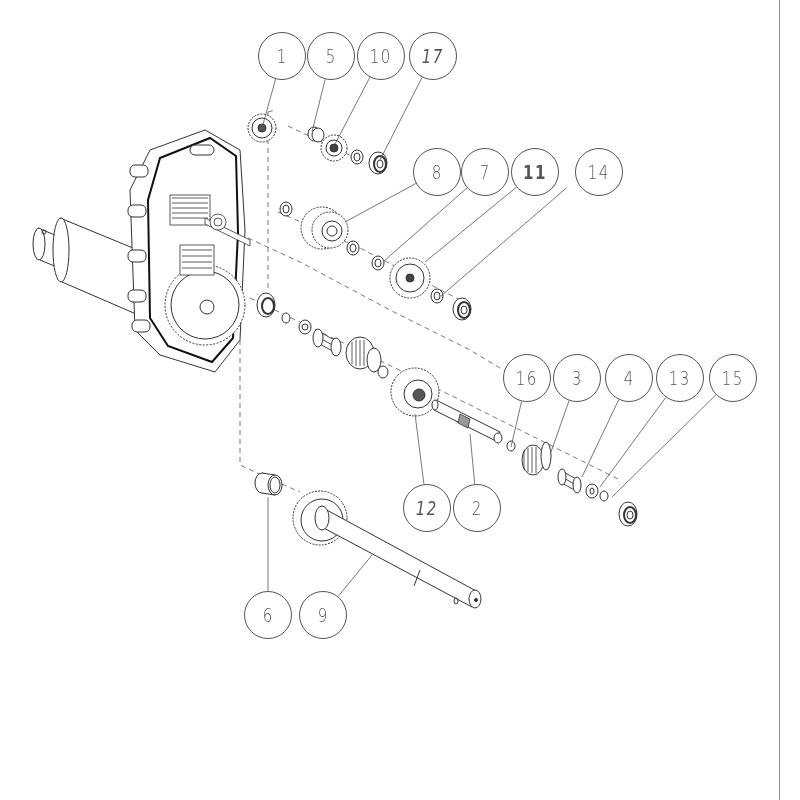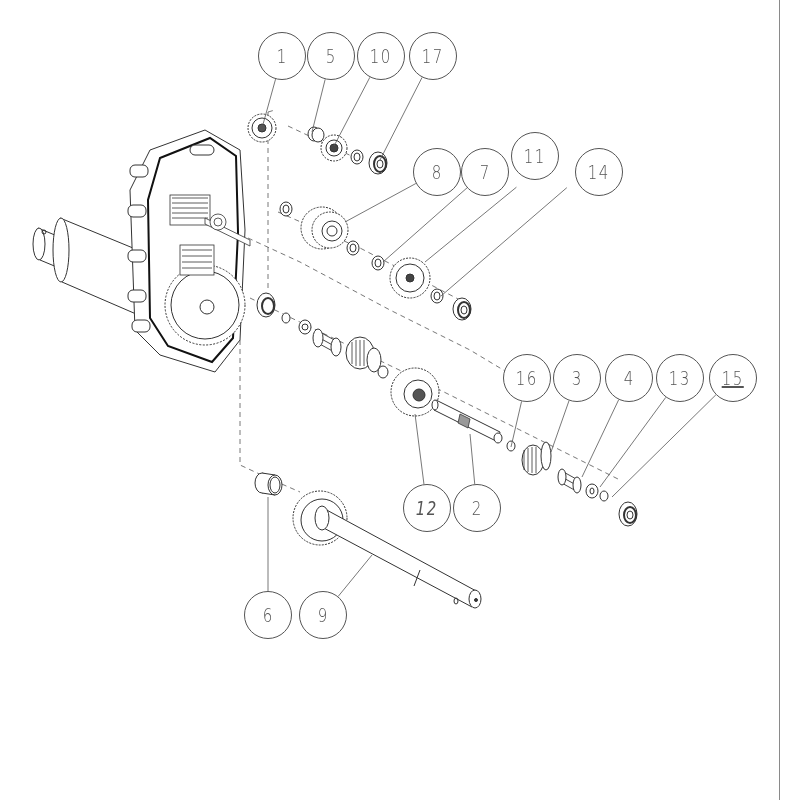--- a/index.html
+++ b/index.html
@@ -186,48 +186,48 @@
   
   <div class="callout" style="left:258px;top:32px;">
       <span>1</span>
     </div>
   <div class="callout" style="left:307px;top:32px;">
       <span>5</span>
     </div>
   <div class="callout" style="left:357px;top:32px;">
       <span>10</span>
     </div>
-  <div class="callout" style="left:409px;top:32px;">
+  <div class="callout" style="left:409px;top:32px;font-style:italic;">
       <span>17</span>
     </div>
   <div class="callout" style="left:413px;top:148px;">
       <span>8</span>
     </div>
   <div class="callout" style="left:461px;top:148px;">
       <span>7</span>
     </div>
-  <div class="callout" style="left:511px;top:132px;">
+  <div class="callout" style="left:511px;top:148px;font-weight:bold;">
       <span>11</span>
     </div>
   <div class="callout" style="left:575px;top:148px;">
       <span>14</span>
     </div>
   <div class="callout" style="left:503px;top:354px;">
       <span>16</span>
     </div>
   <div class="callout" style="left:553px;top:354px;">
       <span>3</span>
     </div>
   <div class="callout" style="left:605px;top:354px;">
       <span>4</span>
     </div>
   <div class="callout" style="left:656px;top:354px;">
       <span>13</span>
     </div>
-  <div class="callout" style="left:709px;top:354px;text-decoration:underline;">
+  <div class="callout" style="left:709px;top:354px;">
       <span>15</span>
     </div>
   <div class="callout" style="left:403px;top:484px;font-style:italic;">
       <span>12</span>
     </div>
   <div class="callout" style="left:453px;top:484px;">
       <span>2</span>
     </div>
   <div class="callout" style="left:244px;top:591px;">
       <span>6</span>

